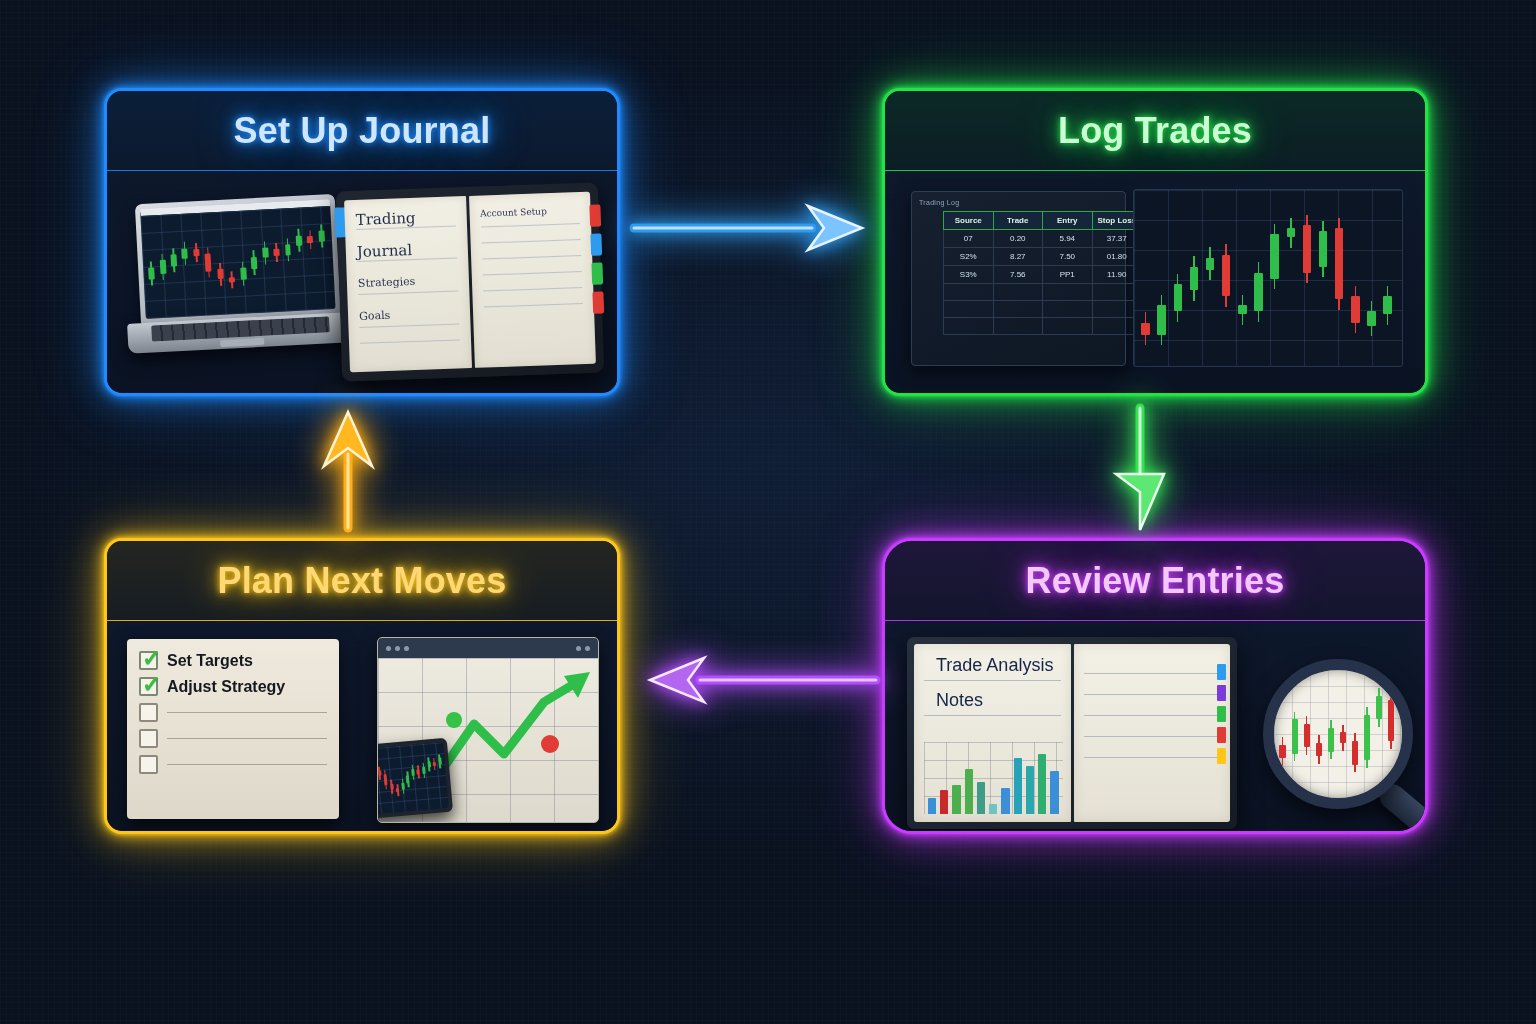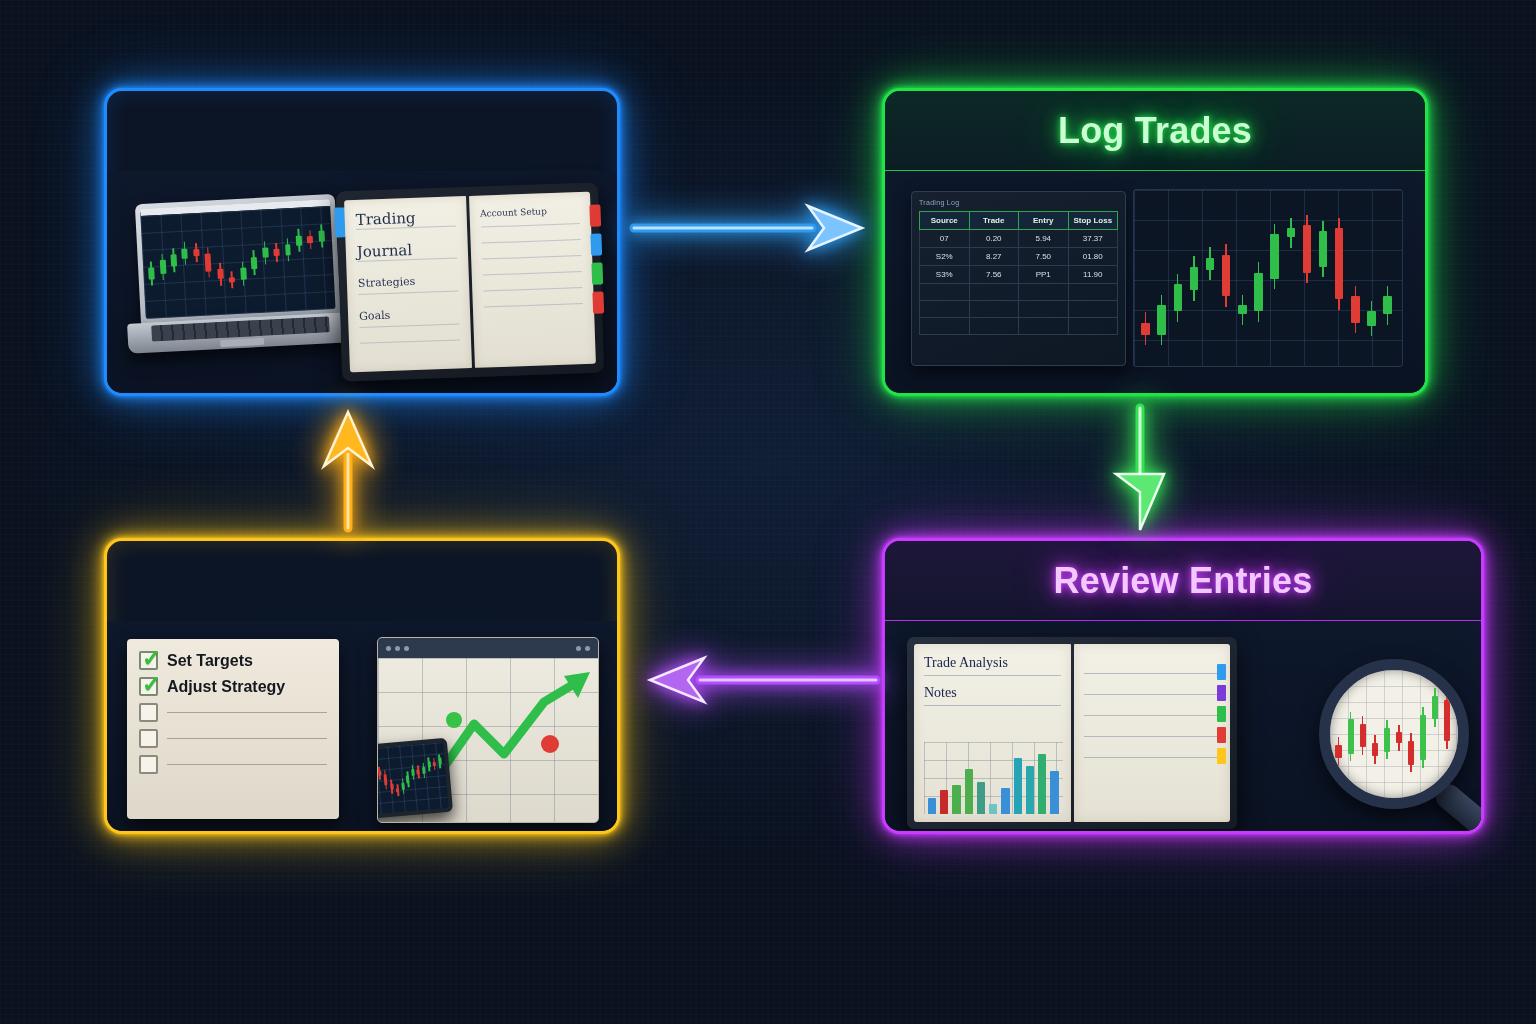--- a/index.html
+++ b/index.html
@@ -61,21 +61,21 @@
     background:
       linear-gradient(180deg, rgba(14,24,44,.9), rgba(10,18,34,.95)),
       repeating-linear-gradient(0deg, rgba(255,255,255,.02) 0 1px, transparent 1px 5px);
     display:flex; align-items:center; justify-content:center;
     padding:10px;
   }
 
   #card-setup   { left:104px;  top:88px;  width:516px; height:308px; --c:#1f8bff; --t:#cfe6ff; }
   #card-log     { left:882px;  top:88px;  width:546px; height:308px; --c:#22e24a; --t:#c9ffd2; }
   #card-plan    { left:104px;  top:538px; width:516px; height:296px; --c:#ffc61a; --t:#ffd873; }
-  #card-review  { left:882px;  top:538px; width:602px; height:296px; --c:#c83bff; --t:#f3c8ff; }
+  #card-review  { left:882px;  top:538px; width:546px; height:296px;border-radius:30px; --c:#c83bff; --t:#f3c8ff; }
 
   
   .arrow{ position:absolute; }
   .arrow svg{ display:block; overflow:visible; }
   .arrow .shaft{ stroke-linecap:round; }
 
   #arrow-setup-to-log  { left:630px; top:200px; }
   #arrow-log-to-review { left:1112px; top:404px; }
   #arrow-review-to-plan{ left:648px;  top:652px; }
   #arrow-plan-to-setup { left:320px;  top:408px; }
@@ -145,21 +145,21 @@
   .nb-tab-left{ position:absolute; left:-2px; top:16px; width:11px; height:30px; border-radius:2px; background:#2f9bef; }
 
   
   .tablewrap{
     position:absolute; left:16px; top:10px; width:215px; height:175px;
     background:linear-gradient(160deg,#16202f,#0e1724);
     border:1px solid #2c3e55; border-radius:4px; padding:7px;
     box-shadow:0 6px 16px rgba(0,0,0,.6);
   }
   .tbl-caption{ font-size:7px; color:#8fa8c2; margin-bottom:5px; letter-spacing:.3px; }
-  table.dt{ width:100%; border-collapse:collapse; table-layout:fixed; }
+  table.dt{ width:100%; border-collapse:collapse; table-layout:fixed;margin-left:24px; }
   table.dt th{
     font-size:8px; color:#dff3e4; font-weight:bold; padding:4px 1px; text-align:center;
     border:1px solid #2ba84a; background:#15253a;
   }
   table.dt td{
     font-size:8px; color:#cfe0f0; padding:4px 1px; text-align:center;
     border:1px solid #2a3b52; height:17px;
   }
   
   .candlepanel{
@@ -217,21 +217,21 @@
     background:linear-gradient(150deg,#27303d,#151b24);
     border-radius:7px; padding:7px;
     box-shadow:0 10px 24px rgba(0,0,0,.72);
   }
   .bb-pages{ display:flex; height:100%; gap:3px; }
   .bb-page{
     flex:1; background:linear-gradient(180deg,#f3f0e6,#e4e1d4); position:relative;
     padding:11px 10px; overflow:hidden;
     box-shadow:inset 0 0 12px rgba(130,120,95,.2);
   }
-  .bb-h{ font-family:Liberation Serif, serif; font-size:14px; color:#16254a; }
+  .bb-h{ font-family:Liberation Sans, sans-serif; font-size:18px; color:#16254a;margin-left:12px; }
   .bb-rule{ height:1px; background:#8e99ab; opacity:.6; margin:4px 0 9px; }
   .barchart{ position:absolute; left:10px; right:8px; bottom:8px; height:72px; }
   .bc-grid{
     position:absolute; inset:0;
     background-image:
       linear-gradient(rgba(120,128,146,.4) 1px, transparent 1px),
       linear-gradient(90deg, rgba(120,128,146,.4) 1px, transparent 1px);
     background-size:22px 18px;
   }
   .bars{ position:absolute; inset:0; display:flex; align-items:flex-end; gap:4px; padding:0 4px; }
@@ -256,20 +256,23 @@
 </style>
 </head>
 <body>
 
 <div class="bg-glow"></div>
 <div class="bg-texture"></div>
 
 <div class="stage">
 
   <div class="card" id="card-setup">
+    <div class="card-head">
+      <div class="card-title">Set Up Journal</div>
+    </div>
     <div class="card-body">
       <div class="illo">
 
         <div class="laptop">
           <div class="laptop-lid">
             <div class="laptop-screen">
               <div class="chart-grid"></div>
               <div class="candles" id="candles-setup">
                   <div class="cdl" style="left: 5.1506px; top: 51.8296px; width: 5.95181px; height: 12.1128px; background: rgb(47, 190, 74);">
                     <div style="position: absolute; left: 2.2259px; top: -6.18px; width: 1.5px; height: 24.4728px; background: inherit;"></div>
@@ -478,20 +481,23 @@
           <svg class="upmark" width="40" height="52" viewBox="0 0 40 52" style="left:32px;bottom:4px;position:absolute">
             <path d="M20 2 L37 24 L26 24 L26 50 L14 50 L14 24 L3 24 Z" fill="#2fbe4a"></path>
           </svg>
         </div>
 
       </div>
     </div>
   </div>
 
   <div class="card" id="card-plan">
+    <div class="card-head">
+      <div class="card-title">Plan Next Moves</div>
+    </div>
     <div class="card-body">
       <div class="illo">
 
         <div class="checklist">
           <div class="ck-row done">
             <div class="ck-box">
               <span class="ck-tick">✓</span>
             </div>
             <div class="ck-label">Set Targets</div>
           </div>

